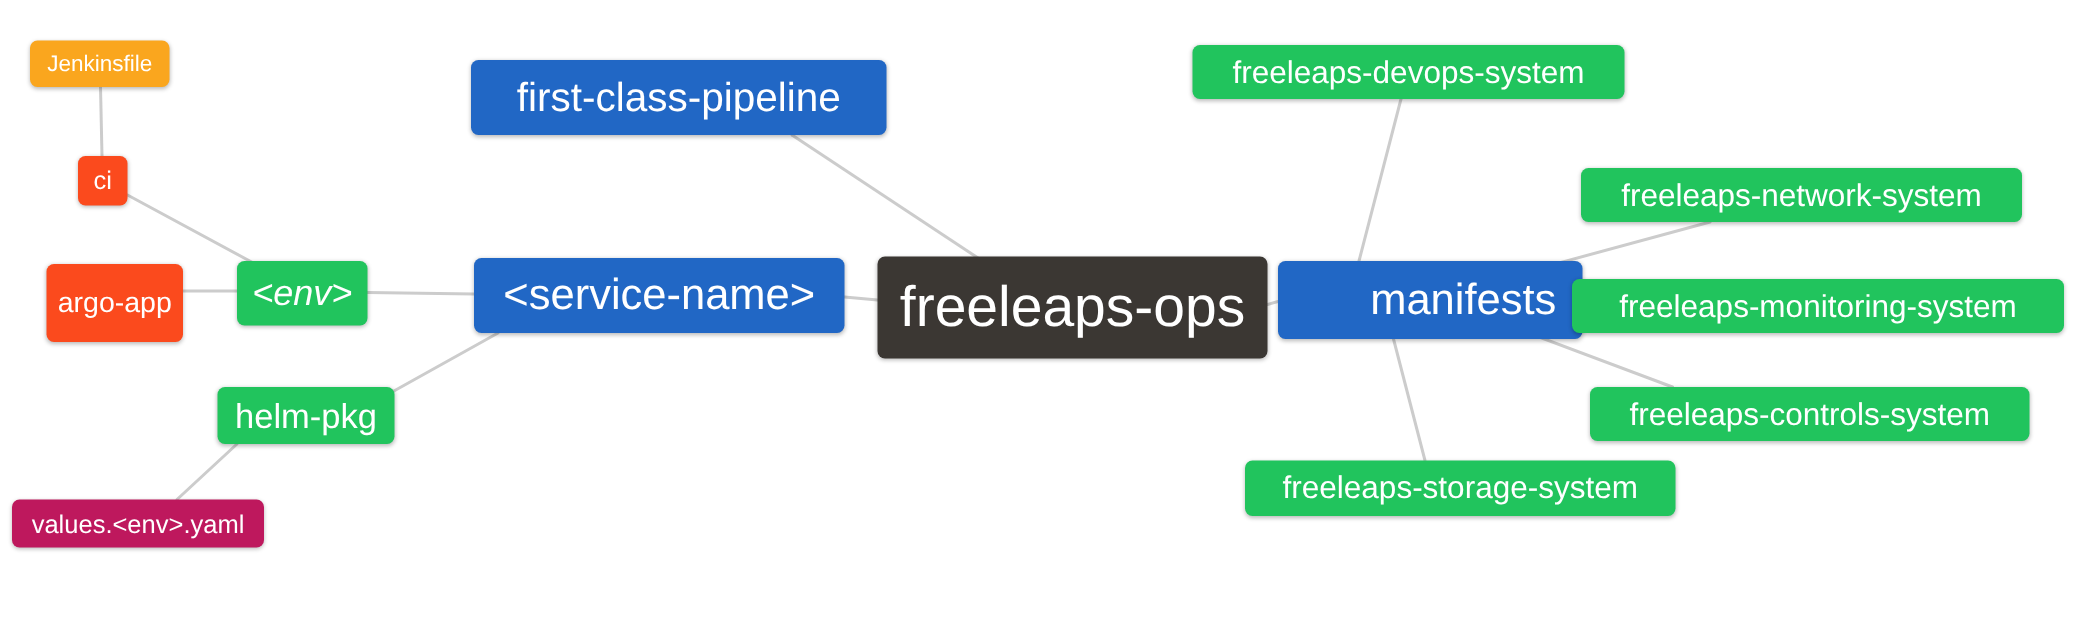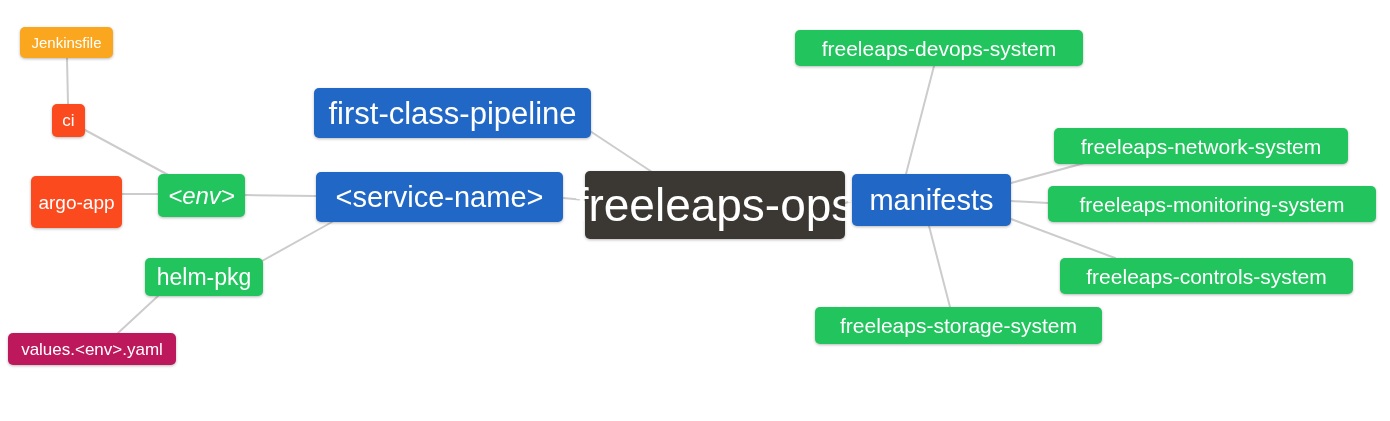--- a/index.html
+++ b/index.html
@@ -23,26 +23,26 @@
     cursor:pointer;
     line-height:1;
   }
   
   #n-jenkinsfile {left:20px; top:27px; width:93px; height:31px; font-size:15px;}
   #n-ci         {left:52px; top:104px;width:33px; height:33px; font-size:17px;}
   #n-argo-app   {left:31px; top:176px;width:91px; height:52px; font-size:19px;}
   #n-env        {left:158px;top:174px;width:87px; height:43px; font-size:24px;}
   #n-helm-pkg   {left:145px;top:258px;width:118px;height:38px; font-size:23px;}
   #n-values     {left:8px;  top:333px;width:168px;height:32px; font-size:17px;}
-  #n-pipeline   {left:314px;top:40px; width:277px;height:50px; font-size:31px;margin-top:48px;}
+  #n-pipeline   {left:314px;top:40px; width:277px;height:50px; font-size:27px;}
   #n-service    {left:316px;top:172px;width:247px;height:50px; font-size:29px;}
-  #n-root       {left:585px;top:171px;width:260px;height:68px; font-size:46px;}
+  #n-root       {left:585px;top:171px;width:260px;height:68px; font-size:38px;}
   #n-manifests  {left:852px;top:174px;width:159px;height:52px; font-size:29px;}
   #n-devops     {left:795px;top:30px; width:288px;height:36px; font-size:21px;}
-  #n-network    {left:1054px;top:128px;width:294px;height:36px;font-size:21px;}
+  #n-network    {left:1054px;top:112px;width:294px;height:36px;font-size:21px;}
   #n-monitoring {left:1048px;top:186px;width:328px;height:36px;font-size:21px;}
   #n-controls   {left:1060px;top:258px;width:293px;height:36px;font-size:21px;}
   #n-storage    {left:815px;top:307px;width:287px;height:37px;font-size:21px;}
 </style>
 </head>
 <body>
 
 <div class="canvas">
 
   <svg class="links" viewBox="0 0 1390 421">
@@ -64,20 +64,20 @@
 
   <div class="node" id="n-jenkinsfile" style="background: rgb(250, 166, 30);">Jenkinsfile</div>
   <div class="node" id="n-ci" style="background: rgb(251, 74, 29);">ci</div>
   <div class="node" id="n-argo-app" style="background: rgb(251, 74, 29);">argo-app</div>
   <div class="node" id="n-env" style="background: rgb(33, 196, 93); font-style: italic;">&lt;env&gt;</div>
   <div class="node" id="n-helm-pkg" style="background: rgb(33, 196, 93);">helm-pkg</div>
   <div class="node" id="n-values" style="background: #be185d;">values.&lt;env&gt;.yaml</div>
   <div class="node" id="n-pipeline" style="background: rgb(33, 103, 197);">first-class-pipeline</div>
   <div class="node" id="n-service" style="background: rgb(33, 103, 197);">&lt;service-name&gt;</div>
   <div class="node" id="n-root" style="background: rgb(59, 55, 51);">freeleaps-ops</div>
-  <div class="node" id="n-manifests" style="background: rgb(33, 103, 197);">manifests</div>
+  <div class="node" id="n-manifests" style="background: rgb(33, 103, 197); padding-left: 44px;">manifests</div>
   <div class="node" id="n-devops" style="background: rgb(33, 196, 93);">freeleaps-devops-system</div>
   <div class="node" id="n-network" style="background: rgb(33, 196, 93);">freeleaps-network-system</div>
   <div class="node" id="n-monitoring" style="background: rgb(33, 196, 93);">freeleaps-monitoring-system</div>
   <div class="node" id="n-controls" style="background: rgb(33, 196, 93);">freeleaps-controls-system</div>
-  <div class="node" id="n-storage" style="background: rgb(33, 196, 93);">freeleaps-storage-system</div>
+  <div class="node" id="n-storage" style="background: rgb(33, 196, 93); margin-left: 15px;">freeleaps-storage-system</div>
 
 </div>
 
 </body></html>

